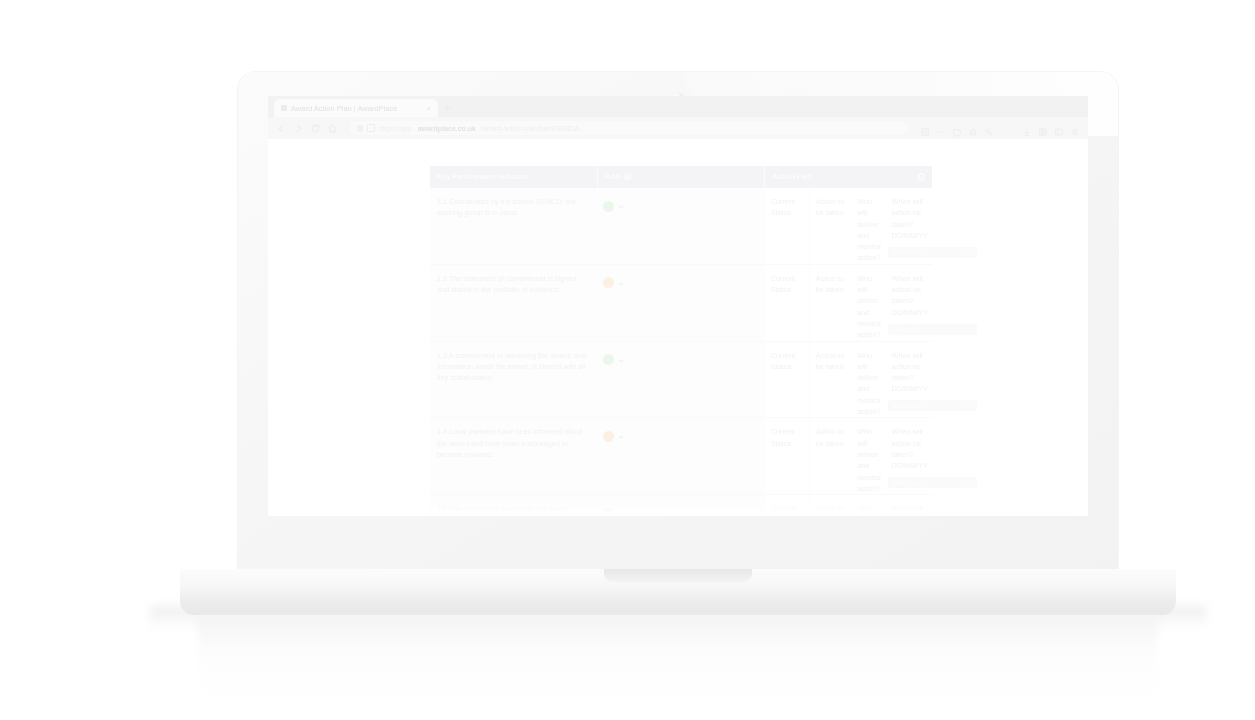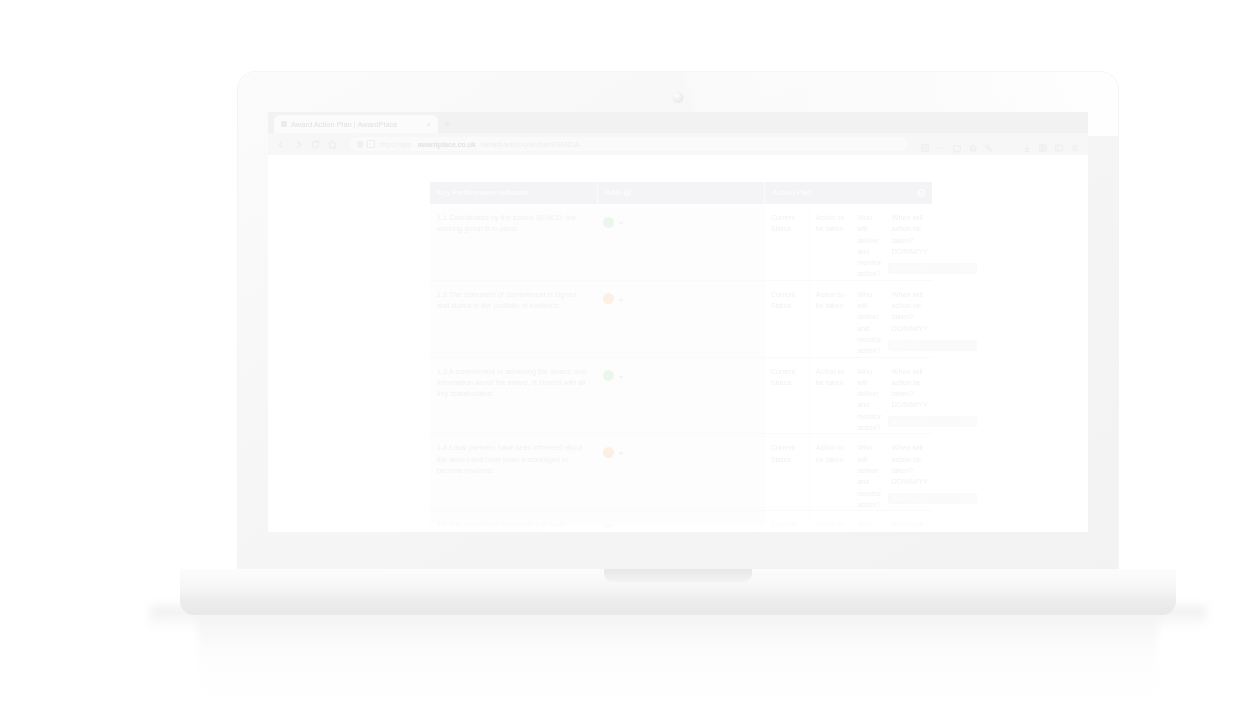--- a/index.html
+++ b/index.html
@@ -28,21 +28,21 @@
     border-radius:18px 18px 0 0;pointer-events:none;
   }
   .webcam{
     position:absolute;left:50%;top:20px;transform:translateX(-50%);
     width:11px;height:11px;border-radius:50%;
     background:radial-gradient(circle at 35% 32%,#fdfdfd 0%,#ededee 60%,#e6e6e7 100%);
   }
 
   
   .screen{
-    position:absolute;left:30px;top:40px;width:820px;height:420px;
+    position:absolute;left:30px;top:24px;width:820px;height:420px;
     background:#ffffff;overflow:hidden;
   }
 
   
   .base{
     position:absolute;left:-58px;top:497px;width:996px;height:46px;
     background:linear-gradient(180deg,#fcfcfd 0%,#f7f7f8 35%,#ebebec 78%,#e3e3e4 100%);
     border-radius:0 0 14px 14px;
   }
   .base-lip{

